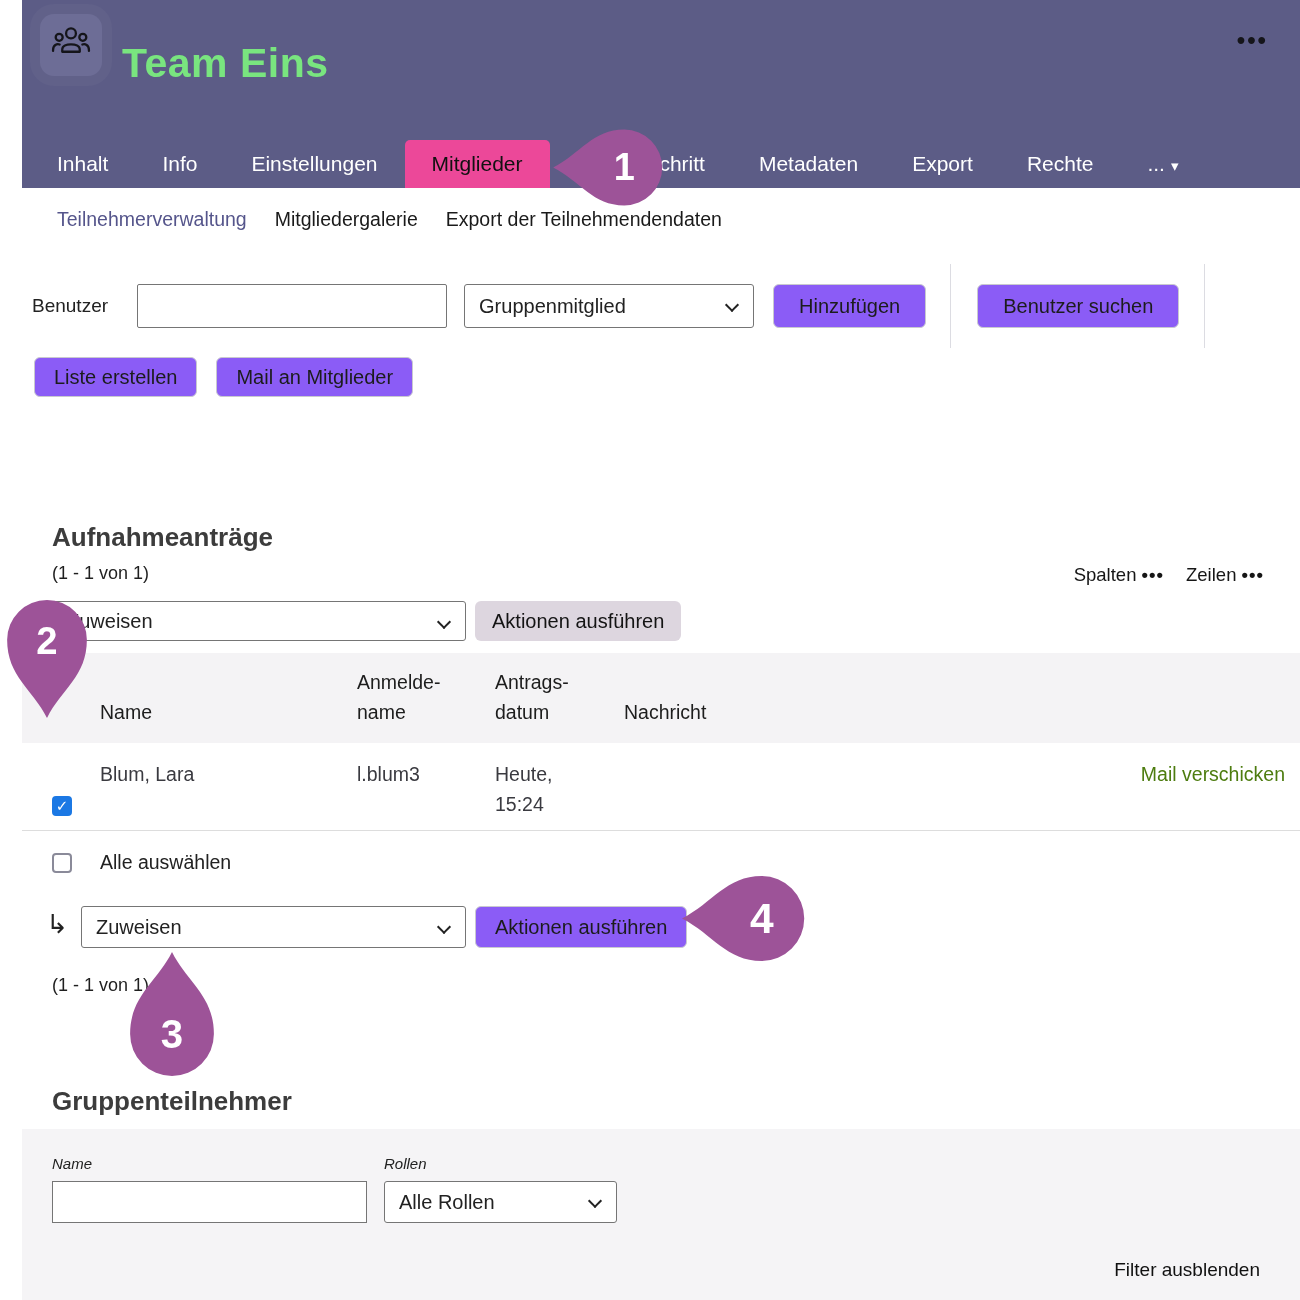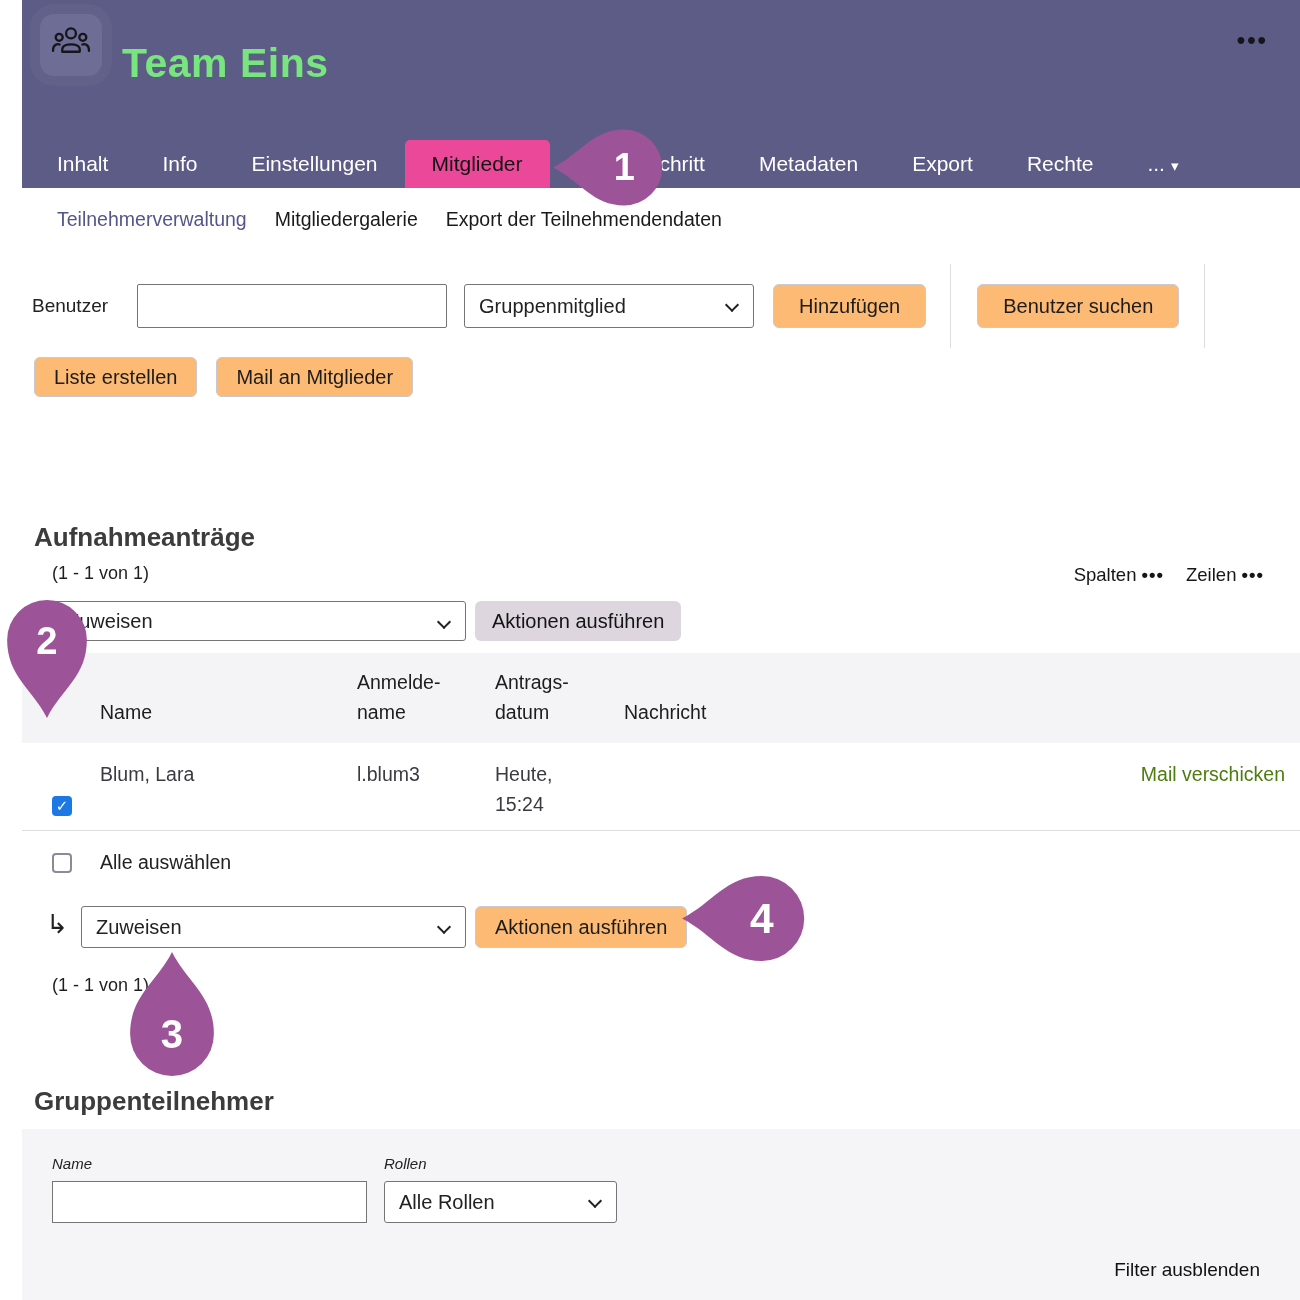--- a/index.html
+++ b/index.html
@@ -35,30 +35,30 @@
   .text-input { width:310px; height:44px; border:1.5px solid #757575;
     background:#fff; font-size:19px; padding:0 10px; border-radius:2px;
     font-family:inherit; }
   .select-box { position:relative; height:44px; border:1.5px solid #757575;
     background:#fff; border-radius:3px; display:flex; align-items:center;
     padding:0 14px; font-size:20px; cursor:pointer; }
   .select-box .chev { position:absolute; right:16px; top:15px; width:10px;
     height:10px; border-right:2px solid #222; border-bottom:2px solid #222;
     transform:rotate(45deg); }
   .sel-role { width:290px; margin-left:17px; }
-  .btn { height:44px; display:inline-flex; align-items:center; background:#fdba74;
+  .btn { height:44px; display:inline-flex; align-items:center; background:#8b5cf6;
     border:1px solid #c9c9cf; border-radius:6px; font-size:20px; padding:0 25px;
     color:#1c1c1c; cursor:pointer; white-space:nowrap; font-family:inherit; }
   .btn.h40 { height:40px; padding:0 19px; }
   .vdiv { width:1px; height:84px; background:#dcdce2; align-self:center; flex:0 0 1px; }
   .form-row2 { margin-top:29px; padding-left:12px; display:flex; gap:19px; }
 
   
   .requests { position:relative; margin-top:125px; }
-  .section-h2 { font-size:26px; font-weight:bold; color:#3c3c3c; margin-left:12px; }
+  .section-h2 { font-size:26px; font-weight:bold; color:#3c3c3c; margin-left:30px; }
   .count { font-size:18px; margin:10px 0 0 30px; color:#1f1f1f; }
   .table-utils { position:absolute; top:42px; right:36px; font-size:18.5px;
     display:flex; gap:22px; color:#161616; }
   .util { cursor:pointer; }
   .util b { letter-spacing:1px; }
   .controls { margin:17px 0 0 30px; display:flex; gap:9px; align-items:center; }
   .sel-action { width:414px; height:40px; font-size:20px; }
   .btn-action-top { height:40px; border:none; background:#ddd6df; border-radius:6px;
     font-size:20px; padding:0 17px; display:inline-flex; align-items:center;
     cursor:pointer; color:#141414; font-family:inherit; }

